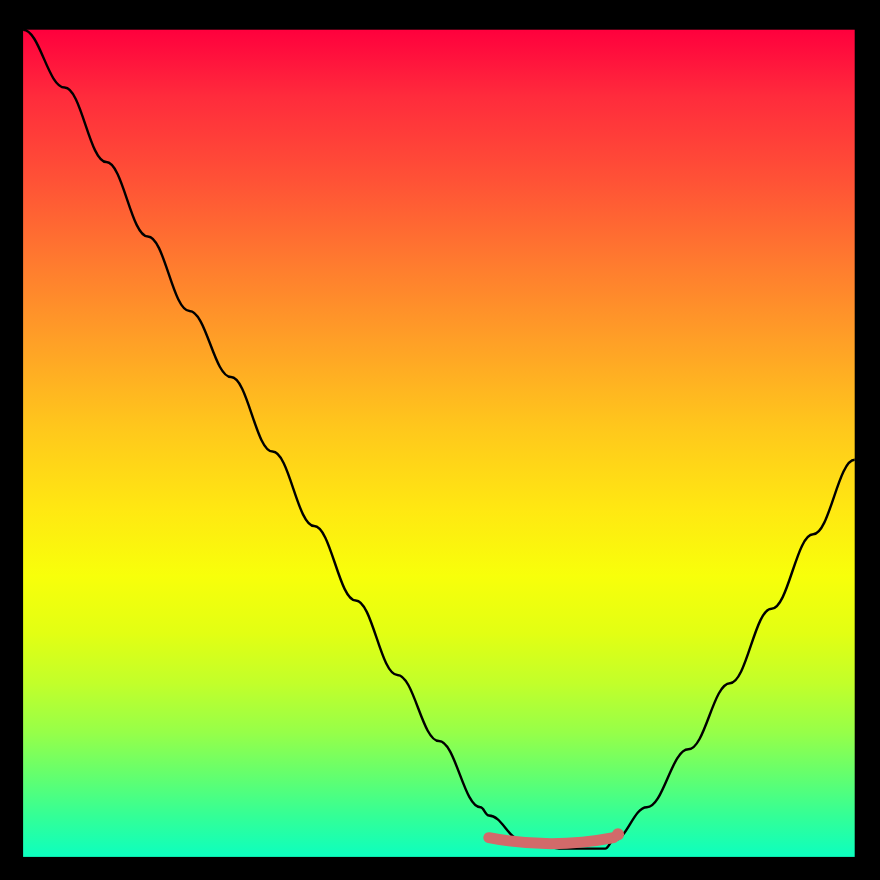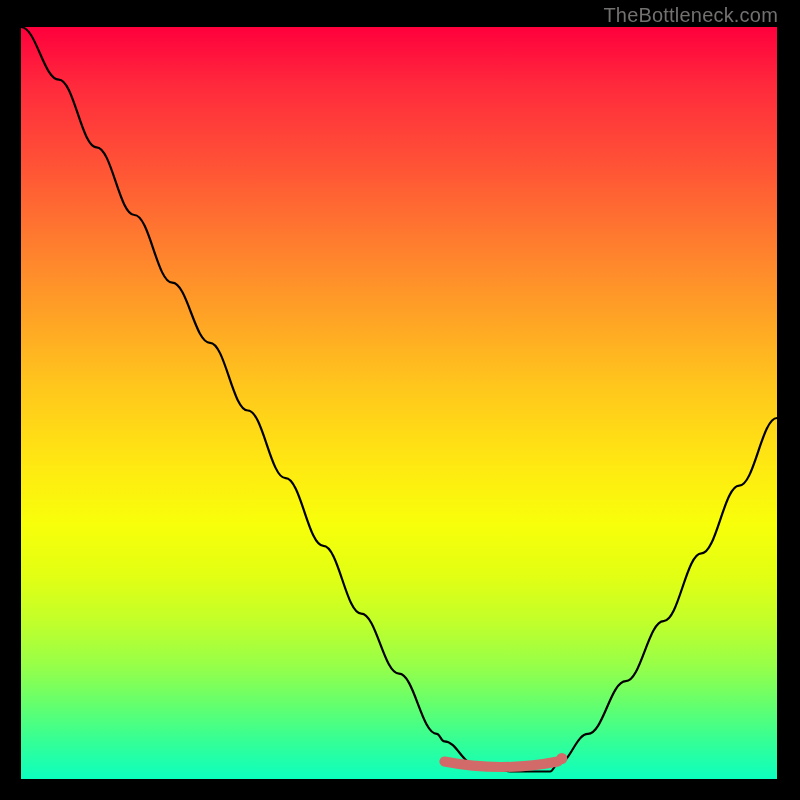--- a/index.html
+++ b/index.html
@@ -84,14 +84,13 @@
 
   <svg class="curve" viewBox="0 0 756 752" preserveAspectRatio="none">
 
     <path class="curve-path" d="M 0.0 0.0 C 15.1 0.0 22.7 52.6 37.8 52.6 C 52.9 52.6 60.5 120.3 75.6 120.3 C 90.7 120.3 98.3 188.0 113.4 188.0 C 128.5 188.0 136.1 255.7 151.2 255.7 C 166.3 255.7 173.9 315.8 189.0 315.8 C 204.1 315.8 211.7 383.5 226.8 383.5 C 241.9 383.5 249.5 451.2 264.6 451.2 C 279.7 451.2 287.3 518.9 302.4 518.9 C 317.5 518.9 325.1 586.6 340.2 586.6 C 355.3 586.6 362.9 646.7 378.0 646.7 C 393.1 646.7 400.7 706.9 415.8 706.9 C 418.8 706.9 420.3 714.4 423.4 714.4 C 435.5 714.4 441.5 737.0 453.6 737.0 C 468.7 737.0 476.3 744.5 491.4 744.5 C 506.5 744.5 514.1 744.5 529.2 744.5 C 532.2 744.5 533.7 737.0 536.8 737.0 C 548.9 737.0 554.9 706.9 567.0 706.9 C 582.1 706.9 589.7 654.2 604.8 654.2 C 619.9 654.2 627.5 594.1 642.6 594.1 C 657.7 594.1 665.3 526.4 680.4 526.4 C 695.5 526.4 703.1 458.7 718.2 458.7 C 733.3 458.7 740.9 391.0 756.0 391.0"></path>
 
     <path class="floor-path" d="M 423.4 734.5 Q 480.1 745.5 536.8 734.5"></path>
 
     <circle class="floor-dot" r="5.5" cy="731.5" cx="540.8"></circle>
   </svg>
 
-  <div class="attribution">TheBottleneck.com</div>
 </div>
 
 </body></html>

